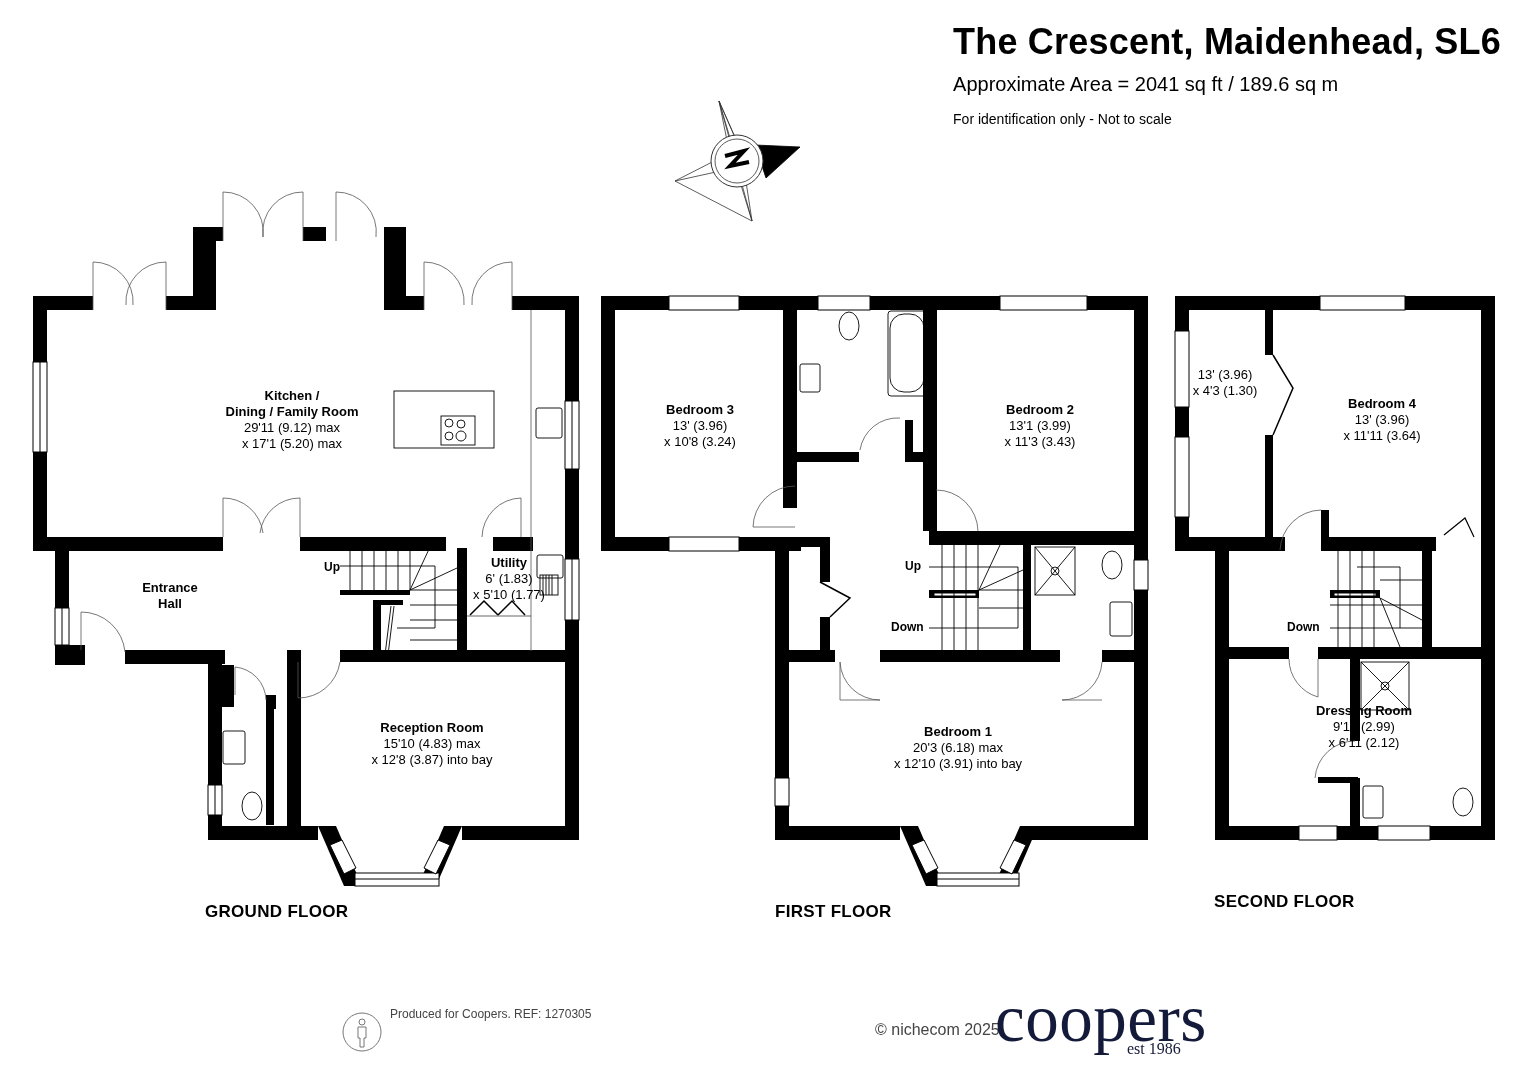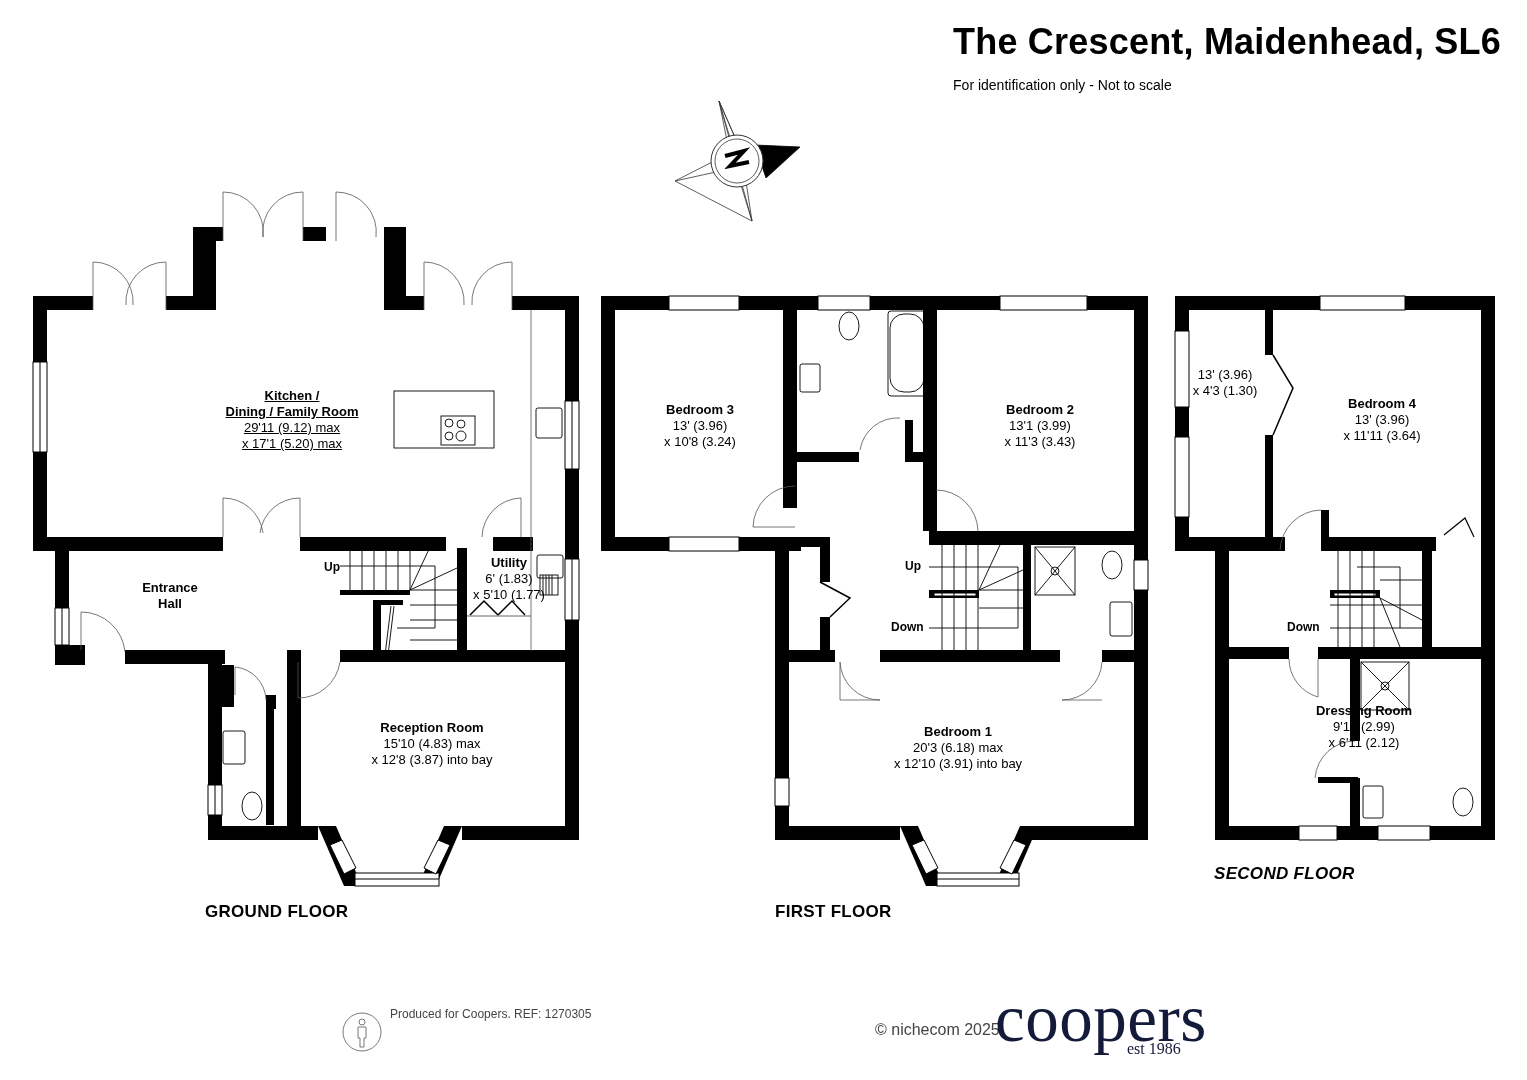--- a/index.html
+++ b/index.html
@@ -18,20 +18,21 @@
   .brand { position:absolute; left:995px; top:990px; font-family:"Liberation Serif", serif; color:#141a3a; }
   .brand .logo { font-size:67px; line-height:56px; letter-spacing:0.5px; }
   .brand .est { position:absolute; left:132px; top:50px; font-size:16px; white-space:nowrap; }
   .person-icon { position:absolute; left:342px; top:1010px; }
 </style>
 </head>
 <body>
 
 <div class="header">
   <div class="title">The Crescent, Maidenhead, SL6</div>
+  <div class="area">Approximate Area = 2041 sq ft / 189.6 sq m</div>
   <div class="note">For identification only - Not to scale</div>
 </div>
 
 <svg class="plan" width="1527" height="1080" viewBox="0 0 1527 1080">
 
   <g stroke="#333" stroke-width="0.8" fill="none">
     <polygon points="719,101 733,148 745,160 734,175 "></polygon>
     <polygon points="719,101 745,160"></polygon>
     <polygon points="675,181 725,170 735,176 720,158"></polygon>
     <polygon points="752,221 745,175 737,172 752,221"></polygon>
@@ -292,21 +293,21 @@
     <line x1="1330" y1="605" x2="1422" y2="605"></line>
     <line x1="1330" y1="628" x2="1422" y2="628"></line>
     <line x1="1380" y1="580" x2="1422" y2="580"></line>
     <line x1="1400" y1="567" x2="1400" y2="628"></line>
     <line x1="1357" y1="567" x2="1400" y2="567"></line>
     <line x1="1380" y1="598" x2="1422" y2="620"></line>
     <line x1="1380" y1="598" x2="1400" y2="647"></line>
   </g>
 </svg>
 
-<div class="room-label" style="left:292px; top:388px;text-decoration:underline;">
+<div class="room-label" style="left:292px; top:388px;">
   <div class="name">Kitchen /</div>
   <div class="name">Dining / Family Room</div>
   <div>29'11 (9.12) max</div>
   <div>x 17'1 (5.20) max</div>
 </div>
 <div class="room-label" style="left:170px; top:580px;">
   <div class="name">Entrance</div>
   <div class="name">Hall</div>
 </div>
 <div class="room-label" style="left:509px; top:555px;">
@@ -349,21 +350,21 @@
   <div class="name">Bedroom 4</div>
   <div>13' (3.96)</div>
   <div>x 11'11 (3.64)</div>
 </div>
 <div class="room-label" style="left:1364px; top:703px;">
   <div class="name">Dressing Room</div>
   <div>9'10 (2.99)</div>
   <div>x 6'11 (2.12)</div>
 </div>
 <div class="stair-label" style="left:1287px; top:620px;">Down</div>
-<div class="floor-label" style="left:1214px; top:864px;font-style:italic;">SECOND FLOOR</div>
+<div class="floor-label" style="left:1214px; top:892px;">SECOND FLOOR</div>
 
 <svg class="person-icon" width="40" height="46" viewBox="0 0 40 46">
   <circle cx="20" cy="22" r="19" fill="none" stroke="#777" stroke-width="1"></circle>
   <circle cx="20" cy="12" r="3" fill="none" stroke="#777" stroke-width="1"></circle>
   <path d="M16,17 L24,17 L24,28 L22,28 L22,37 L18,37 L18,28 L16,28 Z" fill="none" stroke="#777" stroke-width="1"></path>
 </svg>
 <div class="footer-text">
   <div>Produced for Coopers.   REF: 1270305</div>
 </div>
 <div class="copyright">© nichecom 2025.</div>

